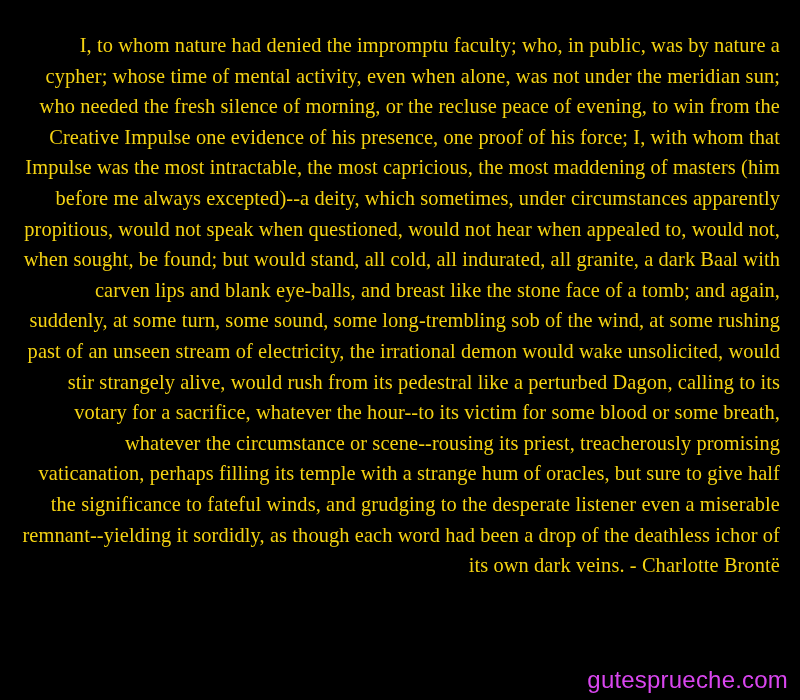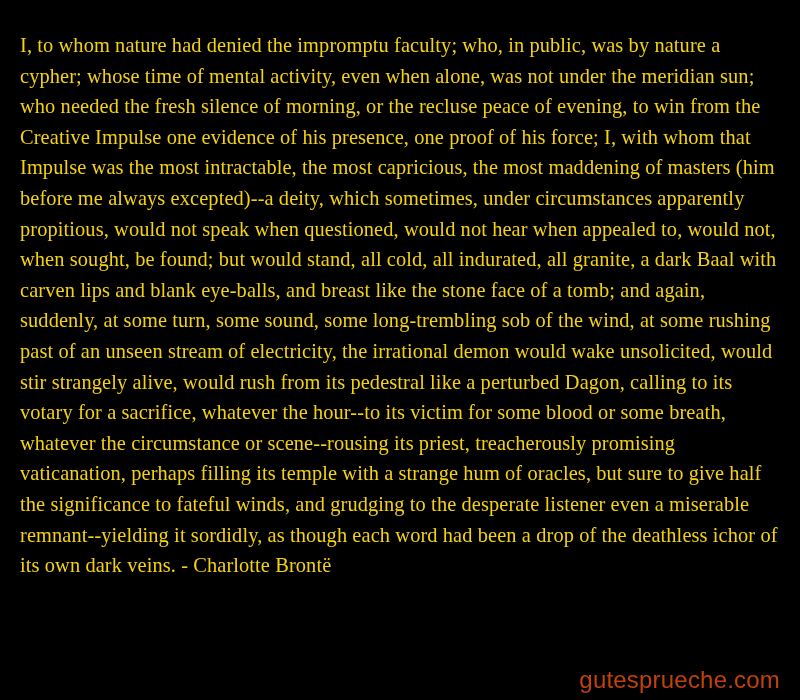--- a/index.html
+++ b/index.html
@@ -22,33 +22,33 @@
     display: flex;
     flex-direction: column;
     justify-content: flex-start;
     align-items: center;
   }
   .quote-text {
     width: 772px;
     margin: 30px 0 0 0;
     padding: 0 6px;
     box-sizing: border-box;
-    text-align: left;
+    text-align: right;
     color: #f5d312;
     font-family: "Liberation Serif", serif;
     font-size: 20.4px;
     line-height: 30.6px;
     letter-spacing: 0.1px;
     text-rendering: optimizeLegibility;
   }
   .watermark {
     position: absolute;
-    right: 20px;
+    right: 12px;
     bottom: 6px;
-    color: #c2410c;
+    color: #d946ef;
     font-family: "Liberation Sans", sans-serif;
     font-size: 24px;
     letter-spacing: 0.2px;
   }
 </style>
 </head>
 <body>
 
 <div class="quote-card">
   <div class="quote-text">I, to whom nature had denied the impromptu faculty; who, in public, was by nature a cypher; whose time of mental activity, even when alone, was not under the meridian sun; who needed the fresh silence of morning, or the recluse peace of evening, to win from the Creative Impulse one evidence of his presence, one proof of his force; I, with whom that Impulse was the most intractable, the most capricious, the most maddening of masters (him before me always excepted)--a deity, which sometimes, under circumstances apparently propitious, would not speak when questioned, would not hear when appealed to, would not, when sought, be found; but would stand, all cold, all indurated, all granite, a dark Baal with carven lips and blank eye-balls, and breast like the stone face of a tomb; and again, suddenly, at some turn, some sound, some long-trembling sob of the wind, at some rushing past of an unseen stream of electricity, the irrational demon would wake unsolicited, would stir strangely alive, would rush from its pedestral like a perturbed Dagon, calling to its votary for a sacrifice, whatever the hour--to its victim for some blood or some breath, whatever the circumstance or scene--rousing its priest, treacherously promising vaticanation, perhaps filling its temple with a strange hum of oracles, but sure to give half the significance to fateful winds, and grudging to the desperate listener even a miserable remnant--yielding it sordidly, as though each word had been a drop of the deathless ichor of its own dark veins. - Charlotte Brontë</div>

